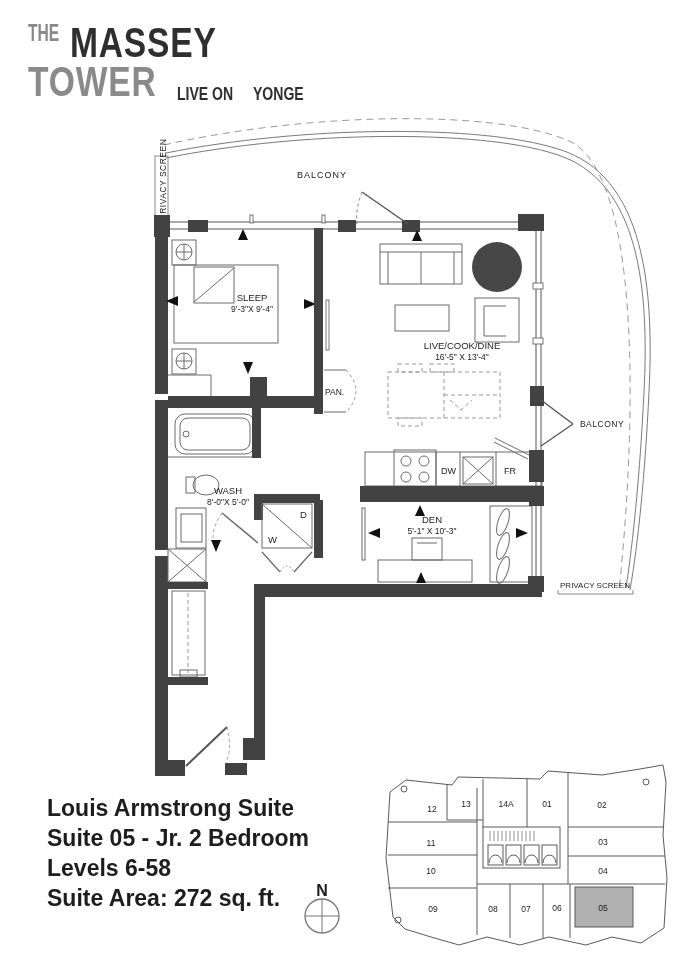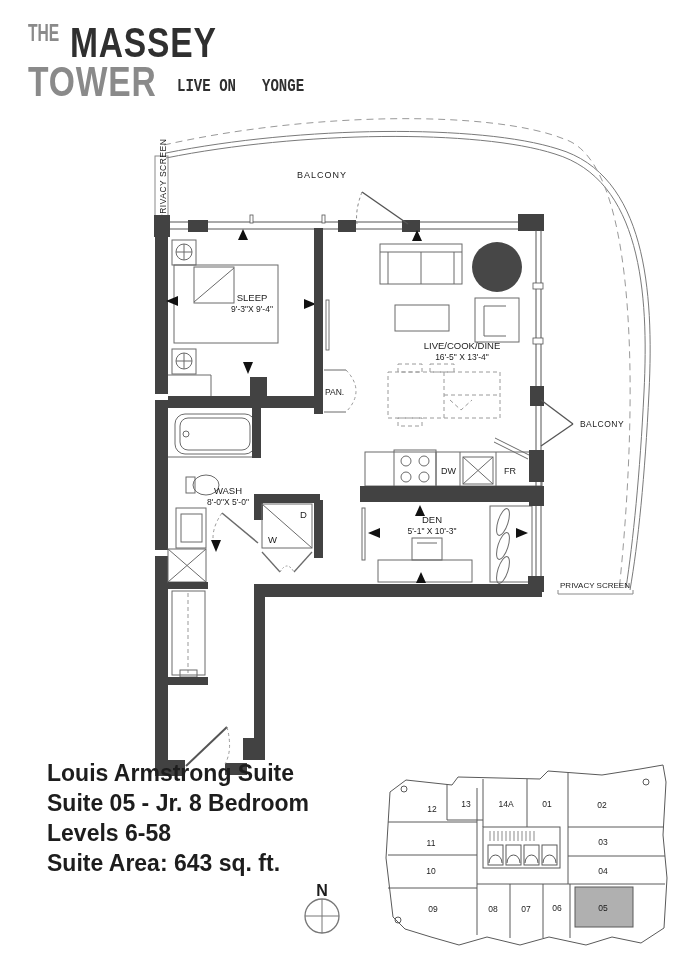--- a/index.html
+++ b/index.html
@@ -4,29 +4,29 @@
 <style>
   html,body{margin:0;padding:0;}
   body{
     width:690px;height:954px;position:relative;background:#ffffff;
     font-family:"Liberation Sans",sans-serif;overflow:hidden;
   }
   .plan-svg{position:absolute;left:0;top:0;width:690px;height:954px;}
   
   .logo{position:absolute;left:28px;top:22px;line-height:1;}
   .logo-row1{display:flex;align-items:flex-start;}
-  .logo-row2{display:flex;align-items:center;margin-top:-3px;}
+  .logo-row2{display:flex;align-items:flex-end;margin-top:-3px;}
   .logo span{display:inline-block;font-weight:bold;white-space:nowrap;}
   .logo-the{font-size:23px;color:#8a8a8a;transform:scaleX(0.68);transform-origin:left bottom;margin-right:-4px;}
   .logo-massey{font-size:42px;color:#2f2f2f;transform:scaleX(0.80);transform-origin:left bottom;letter-spacing:1px;}
   .logo-tower{font-size:42px;color:#8a8a8a;transform:scaleX(0.80);transform-origin:left top;letter-spacing:1px;}
-  .logo-sub{display:flex;flex-direction:column;margin-left:-12px;margin-top:9px;font-family:Liberation Mono, monospace;}
+  .logo-sub{display:flex;flex-direction:column;margin-left:-12px;margin-top:9px;}
   .logo-liveon,.logo-yonge{font-size:18px;color:#2f2f2f;transform:scaleX(0.78);transform-origin:left top;line-height:0.9;}
   
-  .info{position:absolute;left:47px;top:758px;color:#1d1d1d;}
+  .info{position:absolute;left:47px;top:793px;color:#1d1d1d;}
   .info div{font-size:23px;font-weight:600;line-height:30px;letter-spacing:0px;}
   
   text{fill:#1b1b1b;}
 </style>
 </head>
 <body>
 
 <div class="logo">
   <div class="logo-row1">
     <span class="logo-the">THE</span>
@@ -321,16 +321,16 @@
       <text x="493" y="912">08</text>
       <text x="526" y="912">07</text>
       <text x="557" y="911">06</text>
       <text x="603" y="911">05</text>
     </g>
   </g>
 </svg>
 
 <div class="info">
   <div>Louis Armstrong Suite</div>
-  <div>Suite 05 - Jr. 8 Bedroom</div>
+  <div>Suite 05 - Jr. 2 Bedroom</div>
   <div>Levels 6-58</div>
-  <div>Suite Area: 643 sq. ft.</div>
+  <div>Suite Area: 272 sq. ft.</div>
 </div>
 
 </body></html>

